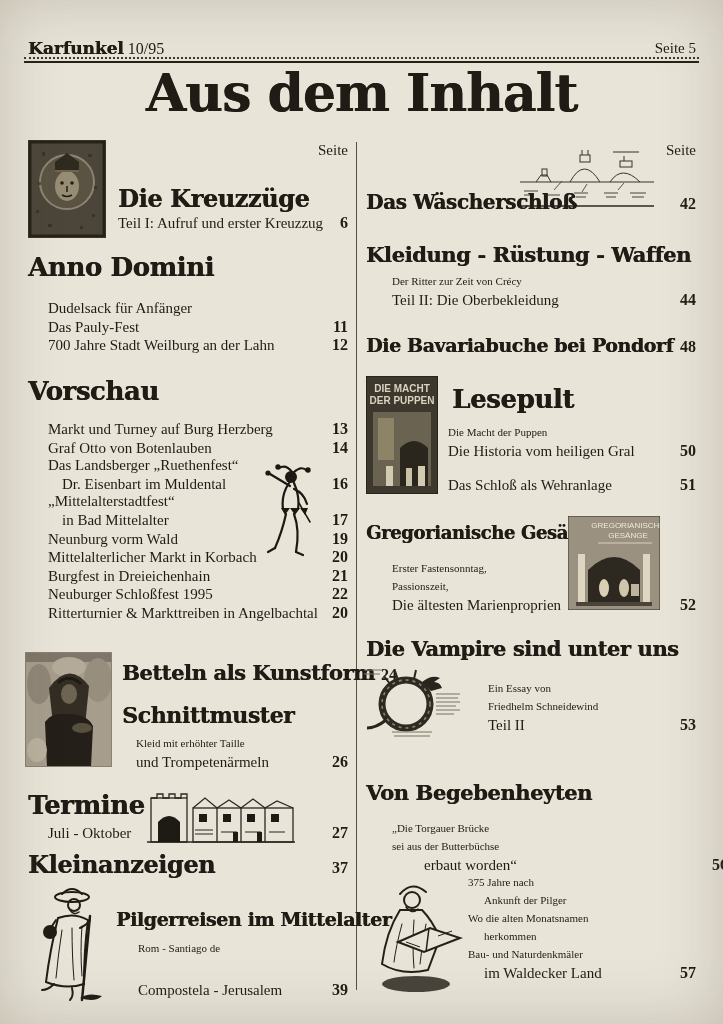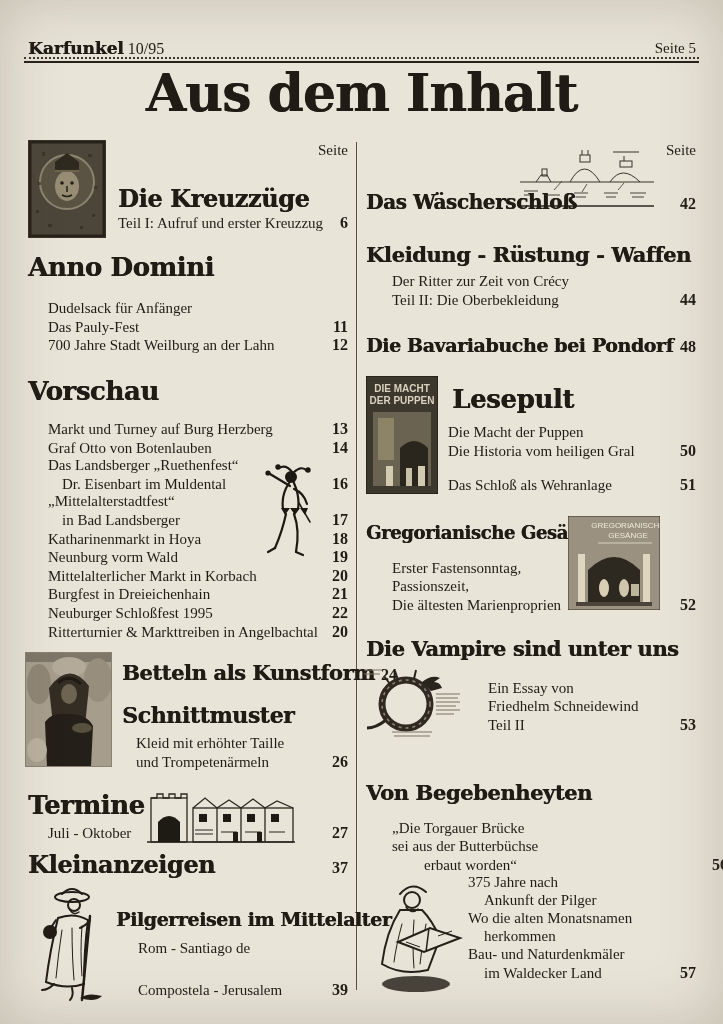--- a/index.html
+++ b/index.html
@@ -13,21 +13,21 @@
   .page::after{ 
     content:"";position:absolute;inset:0;pointer-events:none;
     box-shadow:inset 0 0 60px rgba(90,80,60,0.25);
   }
   .abs{position:absolute;}
   .frak{
     font-family:"DejaVu Serif",serif;font-weight:bold;
     letter-spacing:-0.4px;text-shadow:0.5px 0 currentColor;
     white-space:nowrap;
   }
-  .body-txt{font-size:15px;line-height:17.6px;white-space:nowrap;}
+  .body-txt{font-size:11px;line-height:17.6px;white-space:nowrap;}
   .row{display:flex;justify-content:space-between;align-items:baseline;}
   .row .txt{font-size:15px;line-height:17.6px;white-space:nowrap;}
   .pg{font-weight:bold;font-size:16px;padding-left:6px;}
   .indent .txt{padding-left:14px;}
   .seite-label{font-size:15px;text-align:right;}
   .hdr-brand{font-family:"DejaVu Serif",serif;font-weight:bold;font-size:17px;text-shadow:0.4px 0 currentColor;}
   .hdr-issue{font-size:16px;font-weight:normal;font-family:"Liberation Serif",serif;text-shadow:none;letter-spacing:0;}
   .rule-dot{border-top:2px dotted #3c372c;}
   .rule-solid{background:#26221a;height:2px;}
   .divider{width:1px;background:#57503f;}
@@ -115,26 +115,22 @@
       </div>
     <div class="row indent">
         <span class="txt">Dr. Eisenbart im Muldental</span>
         <span class="pg">16</span>
       </div>
     <div class="row">
         <span class="txt">„Mittelalterstadtfest“</span>
         <span class="pg"></span>
       </div>
     <div class="row indent">
-        <span class="txt">in Bad Landsberger</span>
+        <span class="txt">in Bad Mittelalter</span>
         <span class="pg">17</span>
-      </div>
-    <div class="row">
-        <span class="txt">Katharinenmarkt in Hoya</span>
-        <span class="pg">18</span>
       </div>
     <div class="row">
         <span class="txt">Neunburg vorm Wald</span>
         <span class="pg">19</span>
       </div>
     <div class="row">
         <span class="txt">Mittelalterlicher Markt in Korbach</span>
         <span class="pg">20</span>
       </div>
     <div class="row">

